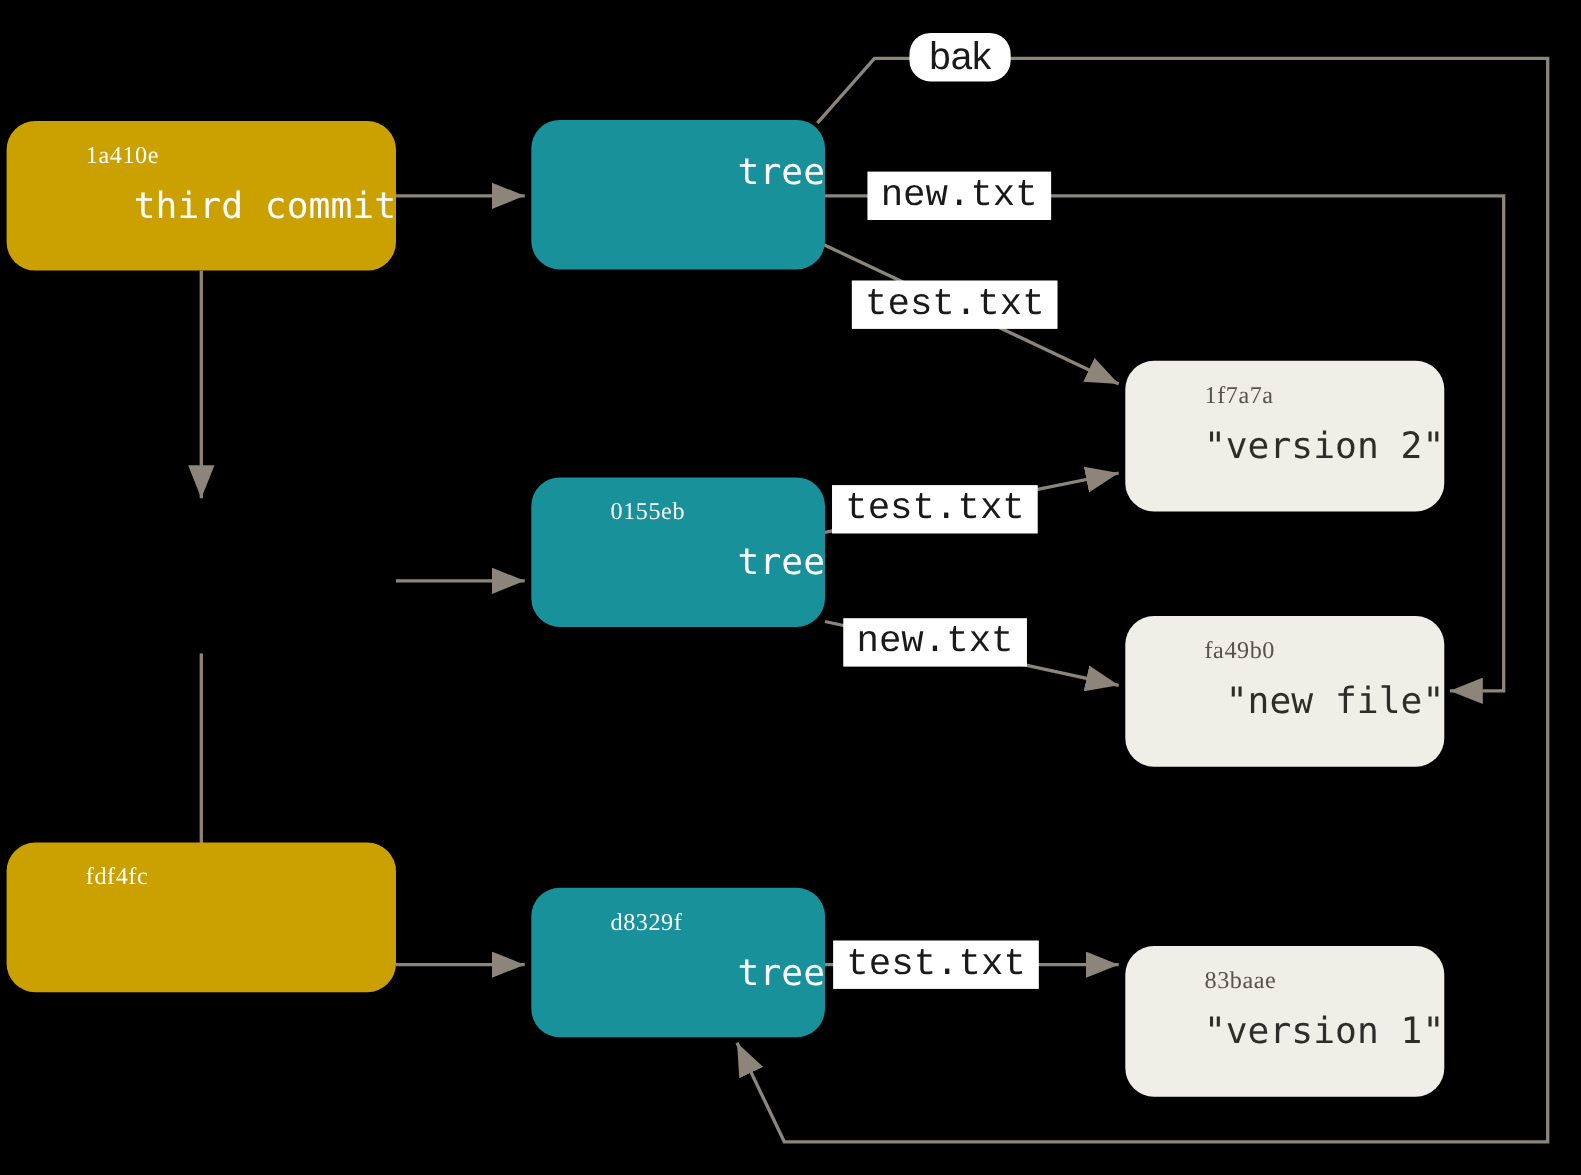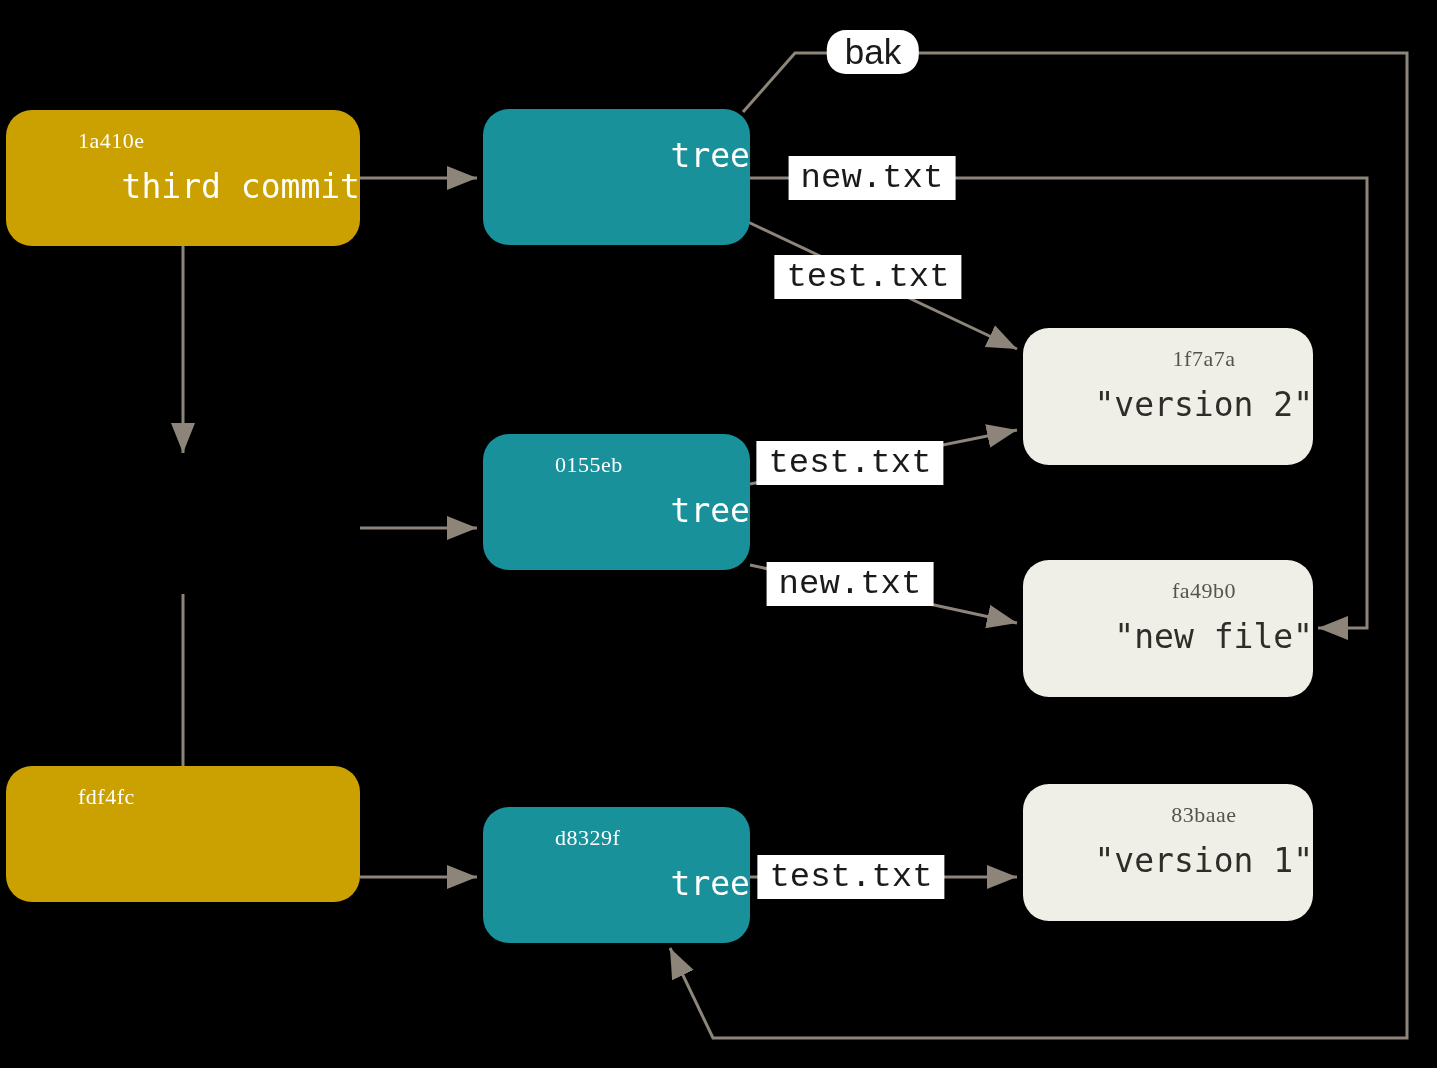--- a/index.html
+++ b/index.html
@@ -55,21 +55,21 @@
   }
   .tree{
     left:483px;width:267px;height:136px;
     background:var(--tree);
     color:var(--text-on-color);
   }
   .blob{
     left:1023px;width:290px;height:137px;
     background:var(--blob);
   }
-  .blob .hash{color:var(--blob-hash);text-align:center;}
+  .blob .hash{color:var(--blob-hash);}
   .blob .content{color:var(--blob-text);}
 
   .edge-label{
     position:absolute;
     transform:translate(-50%,-50%);
     background:var(--label-bg);
     color:var(--label-text);
     font-family:Liberation Mono, monospace;
     font-size:34px;
     line-height:40px;
@@ -134,21 +134,21 @@
   </div>
 
   <div class="node blob" style="top:328px">
     <div class="hash">1f7a7a</div>
     <div class="content">"version 2"</div>
   </div>
   <div class="node blob" style="top:560px">
     <div class="hash">fa49b0</div>
     <div class="content">"new file"</div>
   </div>
-  <div class="node blob" style="top:784px">
+  <div class="node blob" style="top:860px">
     <div class="hash">83baae</div>
     <div class="content">"version 1"</div>
   </div>
 
   <div class="edge-label sans" style="left:873px;top:52px">bak</div>
   <div class="edge-label" style="left:872px;top:178px">new.txt</div>
   <div class="edge-label" style="left:868px;top:277px">test.txt</div>
   <div class="edge-label" style="left:850px;top:463px">test.txt</div>
   <div class="edge-label" style="left:850px;top:584px">new.txt</div>
   <div class="edge-label" style="left:851px;top:877px">test.txt</div>

